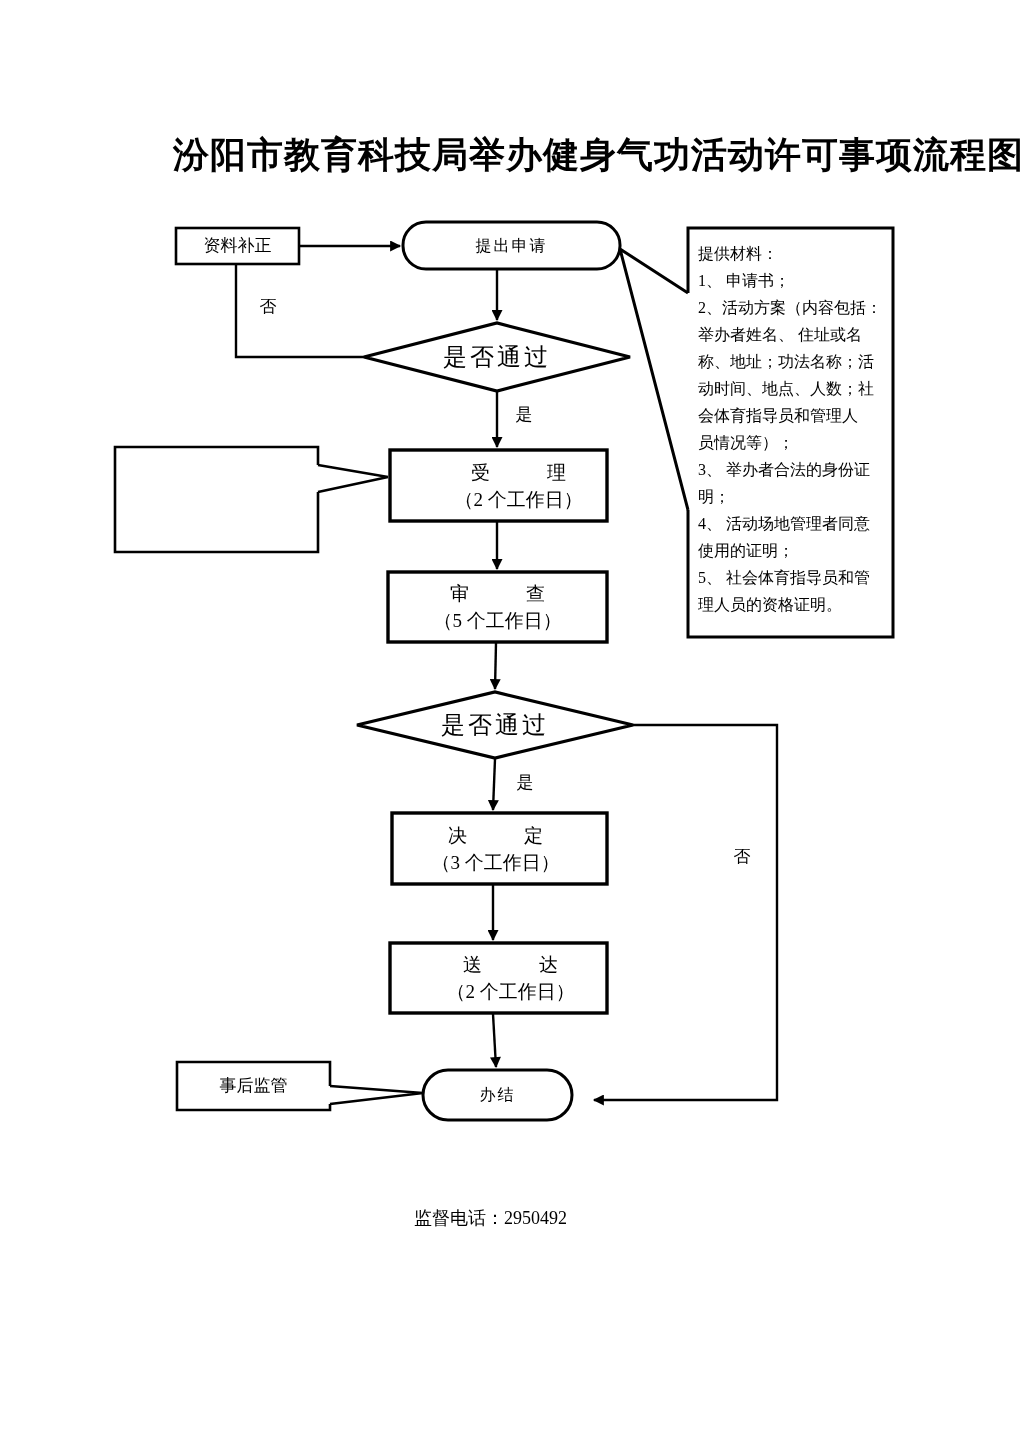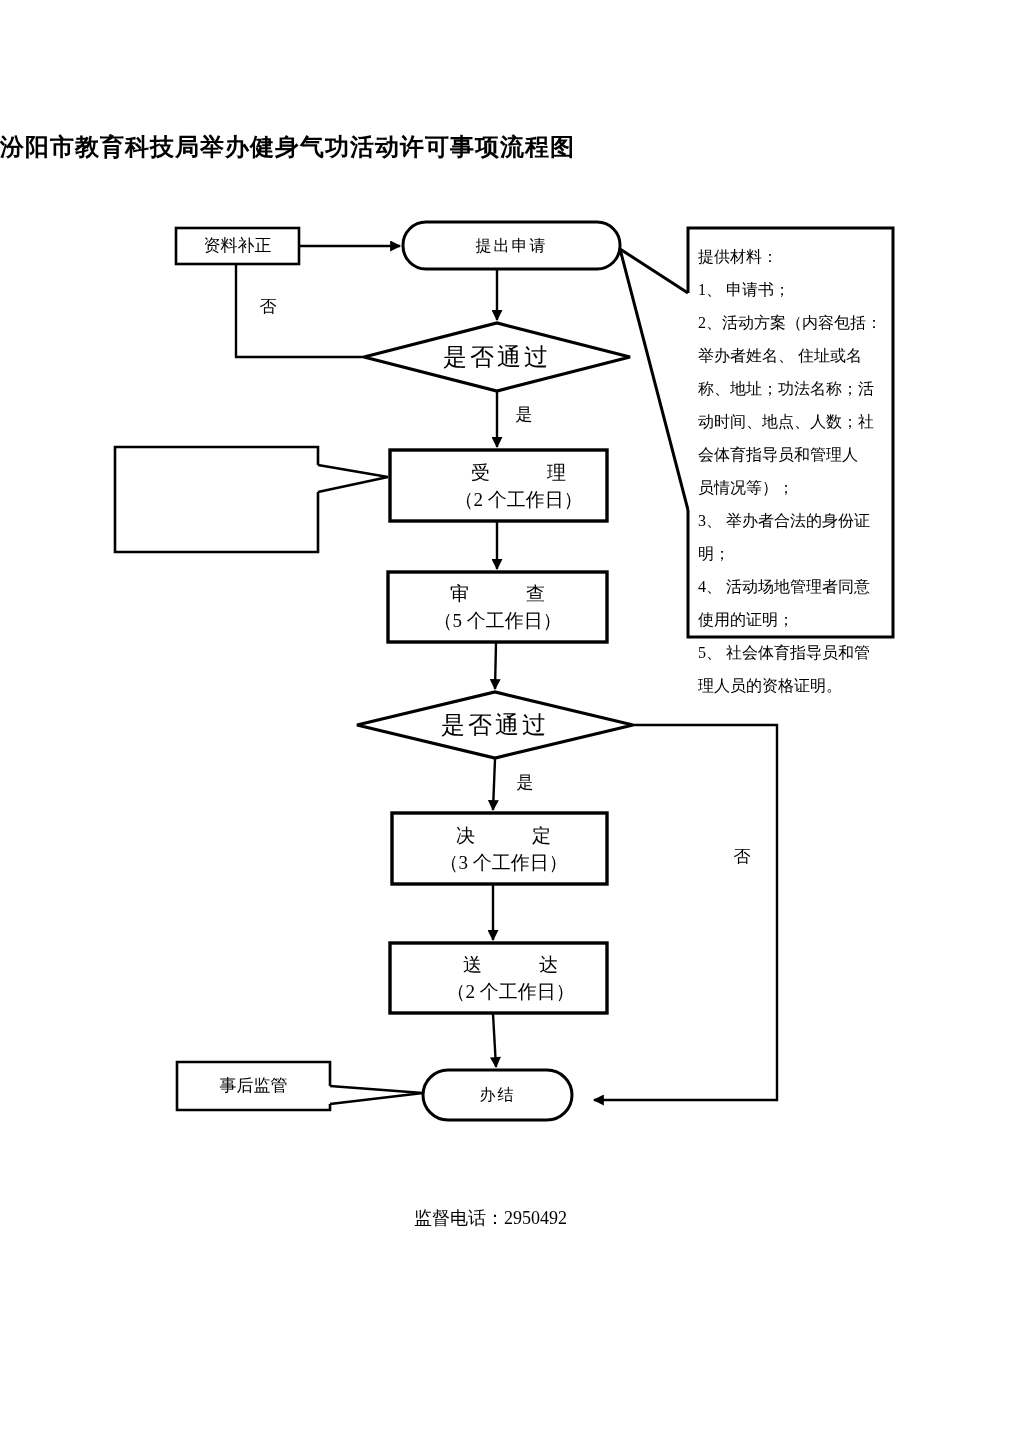--- a/index.html
+++ b/index.html
@@ -10,24 +10,24 @@
     background: #ffffff;
     color: #000000;
     font-family: "Liberation Serif", "DejaVu Serif", serif;
     overflow: hidden;
   }
   .canvas { position: absolute; left: 0; top: 0; }
   .page-title {
     position: absolute;
     left: 0; top: 131px;
     width: 100%;
-    text-align: left;
+    text-align: right;
     font-family: "DejaVu Sans", sans-serif;
     font-weight: bold;
-    font-size: 24px;
+    font-size: 36px;
     letter-spacing: 1px;
     margin: 0;
   }
   .lbl {
     position: absolute;
     display: flex;
     align-items: center;
     justify-content: center;
     text-align: center;
     line-height: 1.25;
@@ -36,21 +36,21 @@
   .big { font-size: 16px; letter-spacing: 2px; }
   .diamond-lbl { font-size: 24px; letter-spacing: 3px; }
   .small { font-size: 17px; }
   .edge-lbl { font-size: 17px; }
   .note {
     position: absolute;
     white-space: pre-line;
     text-align: left;
     font-size: 16px;
   }
-  .materials-text { line-height: 33px; }
+  .materials-text { line-height: 27px; }
   .accept-note-text { line-height: 31px; }
   .footer-line {
     position: absolute;
     left: 414px; top: 1206px;
     font-size: 18px;
   }
 </style>
 </head>
 <body>
 
@@ -115,21 +115,21 @@
     <span>（2 个工作日）</span>
   </div>
 
   <div class="lbl node2" style="left:388px; top:572px; width:219px; height:70px;">
     <span>审　　　查</span>
     <span>（5 个工作日）</span>
   </div>
 
   <div class="lbl diamond-lbl" style="left:357px; top:693px; width:276px; height:64px;">是否通过</div>
 
-  <div class="lbl node2" style="left:396px; top:813px; width:215px; height:71px;">
+  <div class="lbl node2" style="left:388px; top:813px; width:215px; height:71px;">
     <span>决　　　定</span>
     <span>（3 个工作日）</span>
   </div>
 
   <div class="lbl node2" style="left:390px; top:943px; width:241px; height:70px;">
     <span>送　　　达</span>
     <span>（2 个工作日）</span>
   </div>
 
   <div class="lbl small" style="left:177px; top:1062px; width:153px; height:48px;">事后监管</div>

